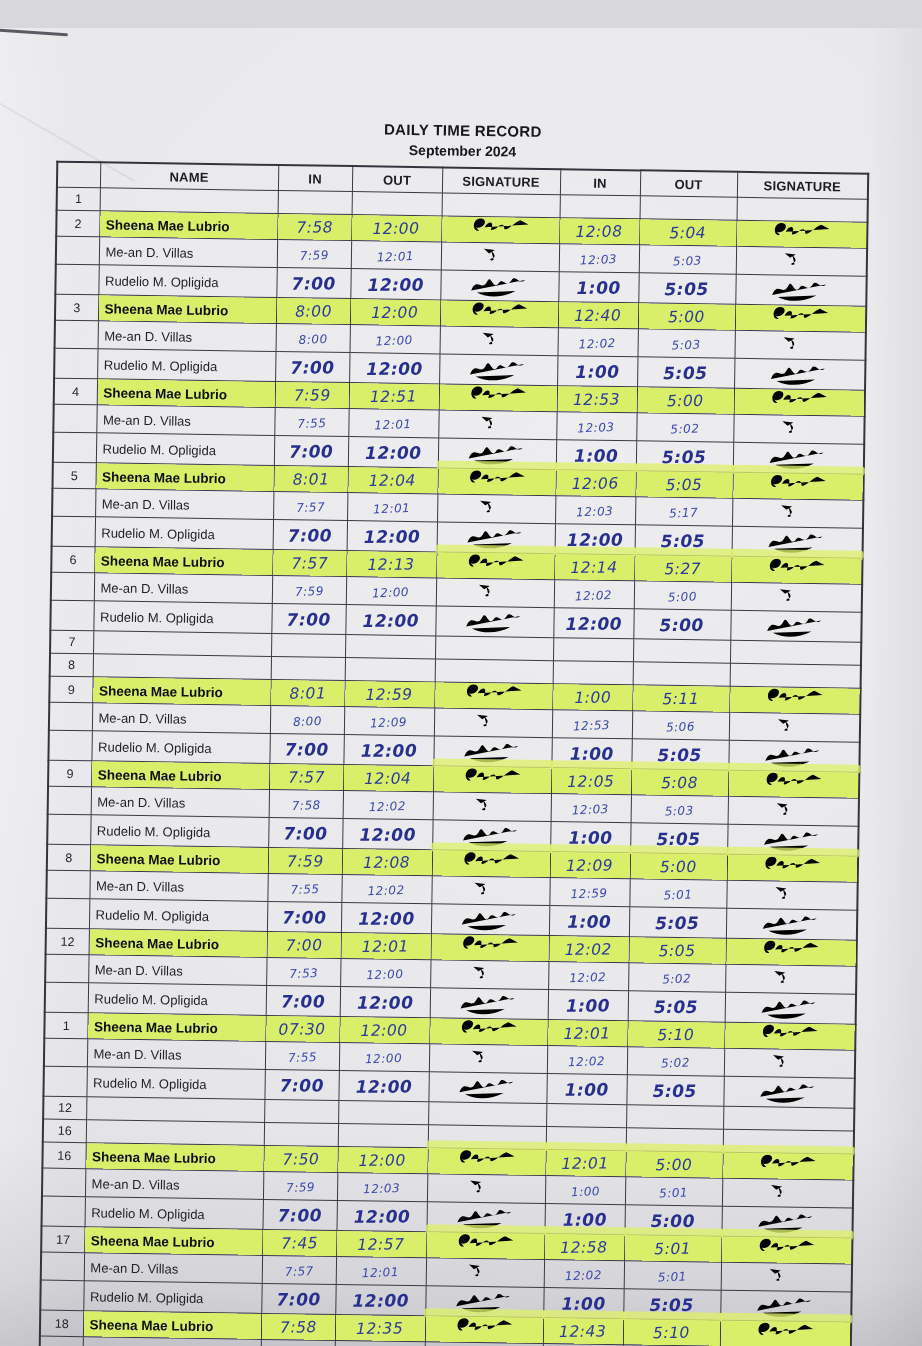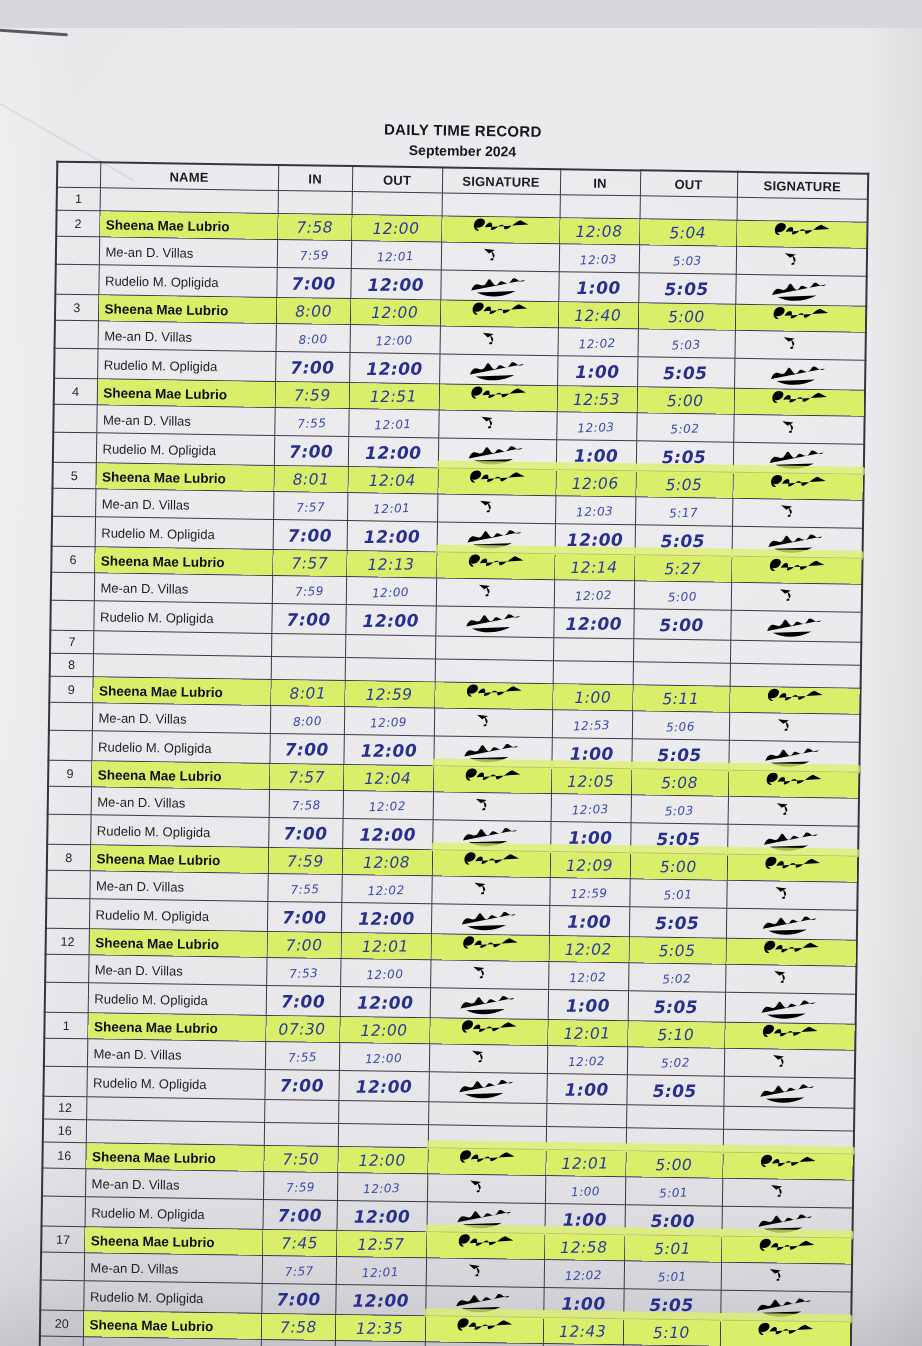--- a/index.html
+++ b/index.html
@@ -674,21 +674,21 @@
             <td class="sig"><svg width="76" height="32" viewBox="0 0 80 34" class="sig-svg sig-opligida">
                 <use href="#sig-opligida" xlink:href="#sig-opligida"></use>
               </svg></td>
             <td class="hw"><span>1:00</span></td>
             <td class="hw"><span>5:05</span></td>
             <td class="sig"><svg width="76" height="32" viewBox="0 0 80 34" class="sig-svg sig-opligida">
                 <use href="#sig-opligida" xlink:href="#sig-opligida"></use>
               </svg></td>
           </tr>
           <tr class="hl bleed p-sheena">
-            <td class="day"><span>20</span></td>
+            <td class="day"><span>18</span></td>
             <td class="name"><span>Sheena Mae Lubrio</span></td>
             <td class="hw"><span>7:58</span></td>
             <td class="hw"><span>12:35</span></td>
             <td class="sig"><svg width="78" height="28" viewBox="0 0 80 34" class="sig-svg sig-sheena">
                 <use href="#sig-sheena" xlink:href="#sig-sheena"></use>
               </svg></td>
             <td class="hw"><span>12:43</span></td>
             <td class="hw"><span>5:10</span></td>
             <td class="sig"><svg width="78" height="28" viewBox="0 0 80 34" class="sig-svg sig-sheena">
                 <use href="#sig-sheena" xlink:href="#sig-sheena"></use>

